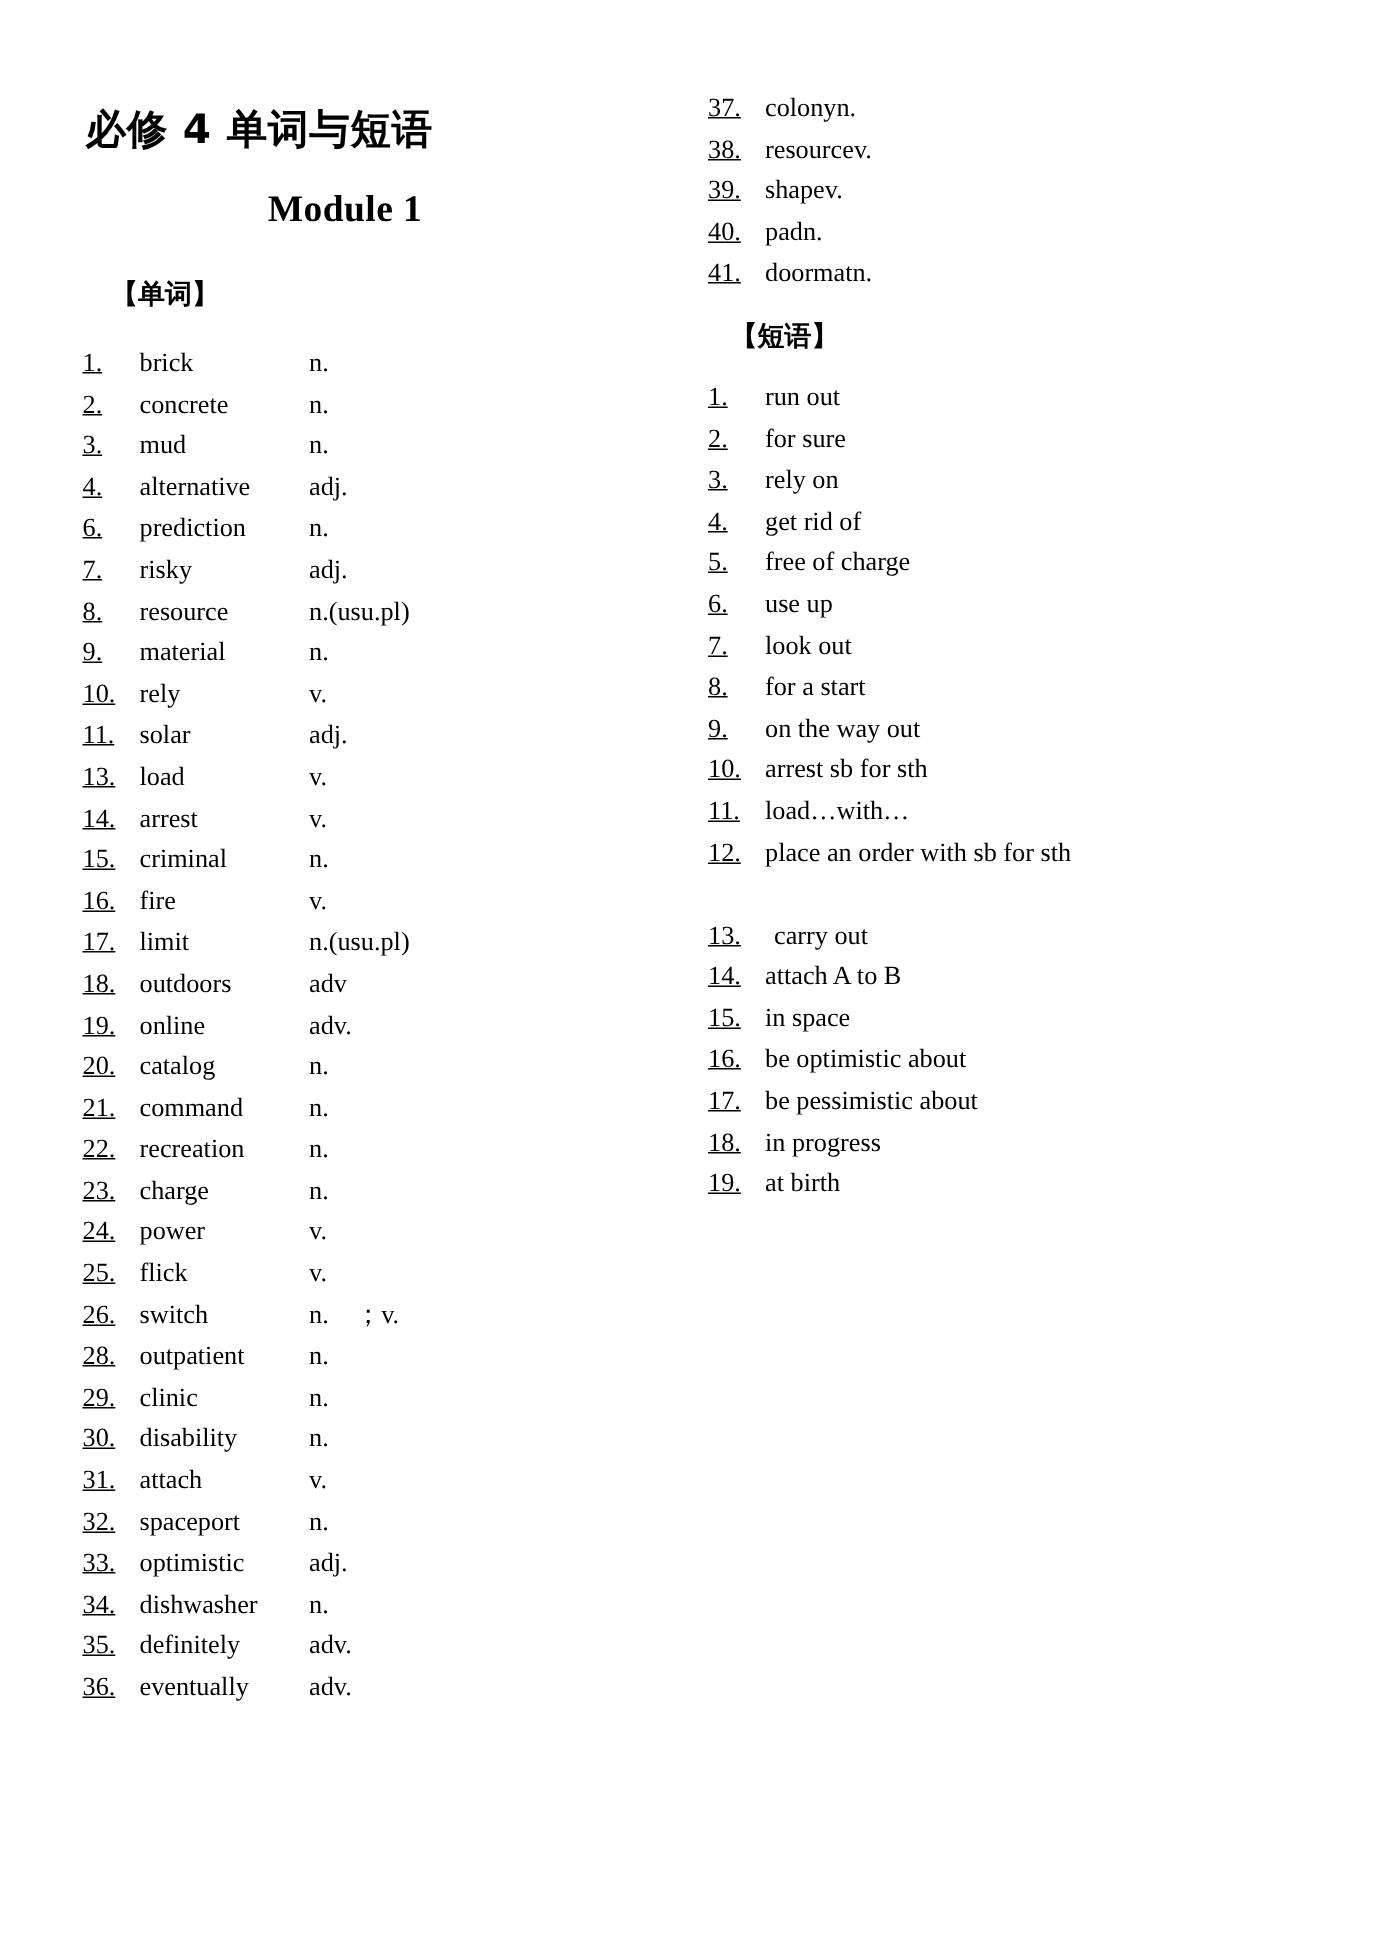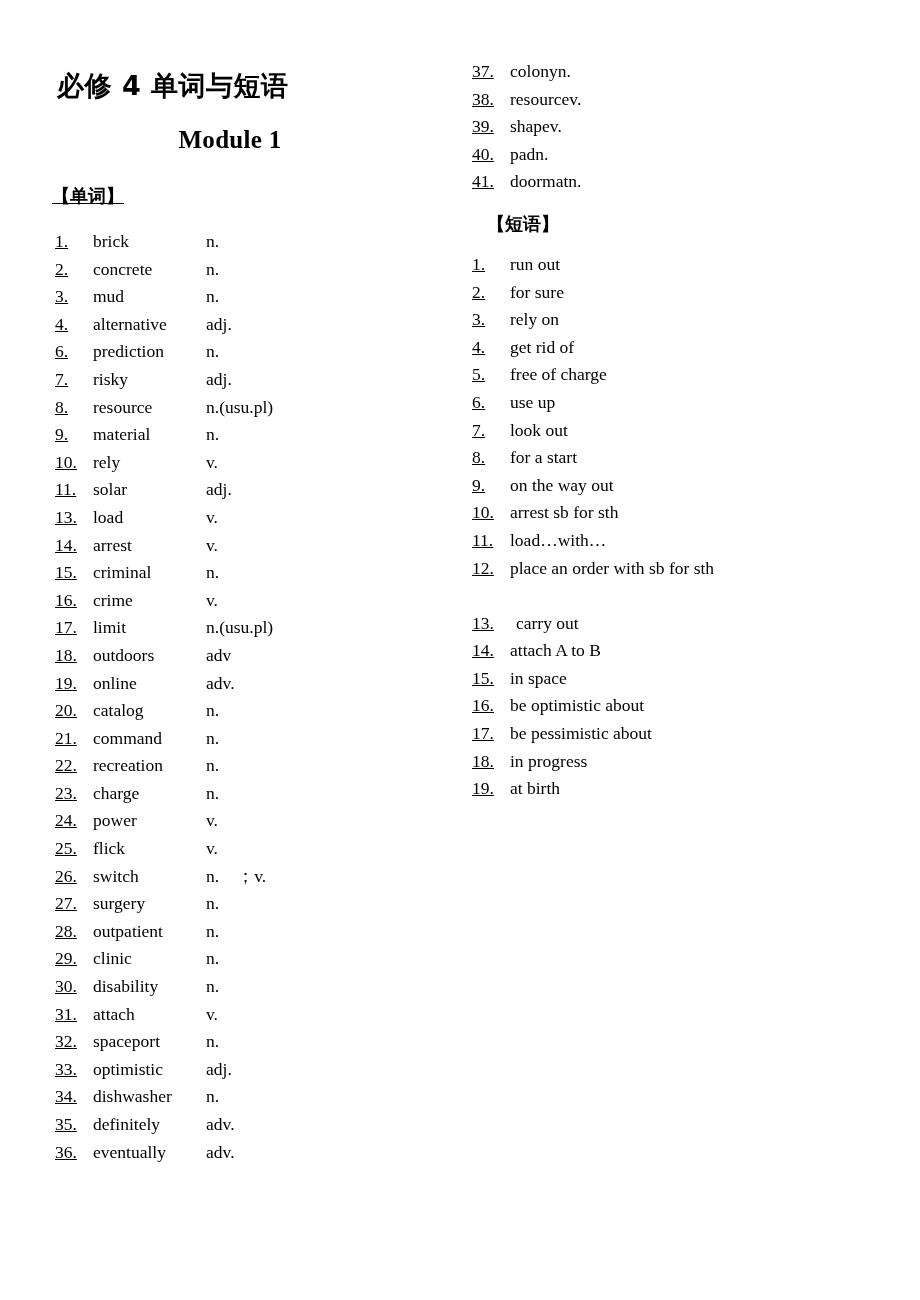--- a/index.html
+++ b/index.html
@@ -49,21 +49,21 @@
   }
 
   
   .section-heading {
     position: absolute;
     font-family: "DejaVu Sans", "Liberation Sans", sans-serif;
     font-weight: bold;
     font-size: 18px;
     white-space: nowrap;
   }
-  .section-heading.words    { left: 52px;  top: 184px; text-decoration: underline; }
+  .section-heading.words    { left: 74px;  top: 184px; }
   .section-heading.phrases  { left: 487px; top: 212px; }
 
   
   .column {
     position: absolute;
     font-size: 17.5px;
   }
   .column.left  { left: 55px;  top: 228px; width: 400px; }
   .column.right { left: 472px; top: 58px;  width: 430px; }
 
@@ -125,32 +125,31 @@
       <div class="entry"><span class="num">4.</span><span class="term">alternative</span><span class="pos">adj.</span></div>
       <div class="entry"><span class="num">6.</span><span class="term">prediction</span><span class="pos">n.</span></div>
       <div class="entry"><span class="num">7.</span><span class="term">risky</span><span class="pos">adj.</span></div>
       <div class="entry"><span class="num">8.</span><span class="term">resource</span><span class="pos">n.(usu.pl)</span></div>
       <div class="entry"><span class="num">9.</span><span class="term">material</span><span class="pos">n.</span></div>
       <div class="entry"><span class="num">10.</span><span class="term">rely</span><span class="pos">v.</span></div>
       <div class="entry"><span class="num">11.</span><span class="term">solar</span><span class="pos">adj.</span></div>
       <div class="entry"><span class="num">13.</span><span class="term">load</span><span class="pos">v.</span></div>
       <div class="entry"><span class="num">14.</span><span class="term">arrest</span><span class="pos">v.</span></div>
       <div class="entry"><span class="num">15.</span><span class="term">criminal</span><span class="pos">n.</span></div>
-      <div class="entry"><span class="num">16.</span><span class="term">crime</span><span class="pos">v.</span></div>
+      <div class="entry"><span class="num">16.</span><span class="term">fire</span><span class="pos">v.</span></div>
       <div class="entry"><span class="num">17.</span><span class="term">limit</span><span class="pos">n.(usu.pl)</span></div>
       <div class="entry"><span class="num">18.</span><span class="term">outdoors</span><span class="pos">adv</span></div>
       <div class="entry"><span class="num">19.</span><span class="term">online</span><span class="pos">adv.</span></div>
       <div class="entry"><span class="num">20.</span><span class="term">catalog</span><span class="pos">n.</span></div>
       <div class="entry"><span class="num">21.</span><span class="term">command</span><span class="pos">n.</span></div>
       <div class="entry"><span class="num">22.</span><span class="term">recreation</span><span class="pos">n.</span></div>
       <div class="entry"><span class="num">23.</span><span class="term">charge</span><span class="pos">n.</span></div>
       <div class="entry"><span class="num">24.</span><span class="term">power</span><span class="pos">v.</span></div>
       <div class="entry"><span class="num">25.</span><span class="term">flick</span><span class="pos">v.</span></div>
       <div class="entry"><span class="num">26.</span><span class="term">switch</span><span class="pos">n.    ；v.</span></div>
-      <div class="entry"><span class="num">27.</span><span class="term">surgery</span><span class="pos">n.</span></div>
       <div class="entry"><span class="num">28.</span><span class="term">outpatient</span><span class="pos">n.</span></div>
       <div class="entry"><span class="num">29.</span><span class="term">clinic</span><span class="pos">n.</span></div>
       <div class="entry"><span class="num">30.</span><span class="term">disability</span><span class="pos">n.</span></div>
       <div class="entry"><span class="num">31.</span><span class="term">attach</span><span class="pos">v.</span></div>
       <div class="entry"><span class="num">32.</span><span class="term">spaceport</span><span class="pos">n.</span></div>
       <div class="entry"><span class="num">33.</span><span class="term">optimistic</span><span class="pos">adj.</span></div>
       <div class="entry"><span class="num">34.</span><span class="term">dishwasher</span><span class="pos">n.</span></div>
       <div class="entry"><span class="num">35.</span><span class="term">definitely</span><span class="pos">adv.</span></div>
       <div class="entry"><span class="num">36.</span><span class="term">eventually</span><span class="pos">adv.</span></div>
     </div>

